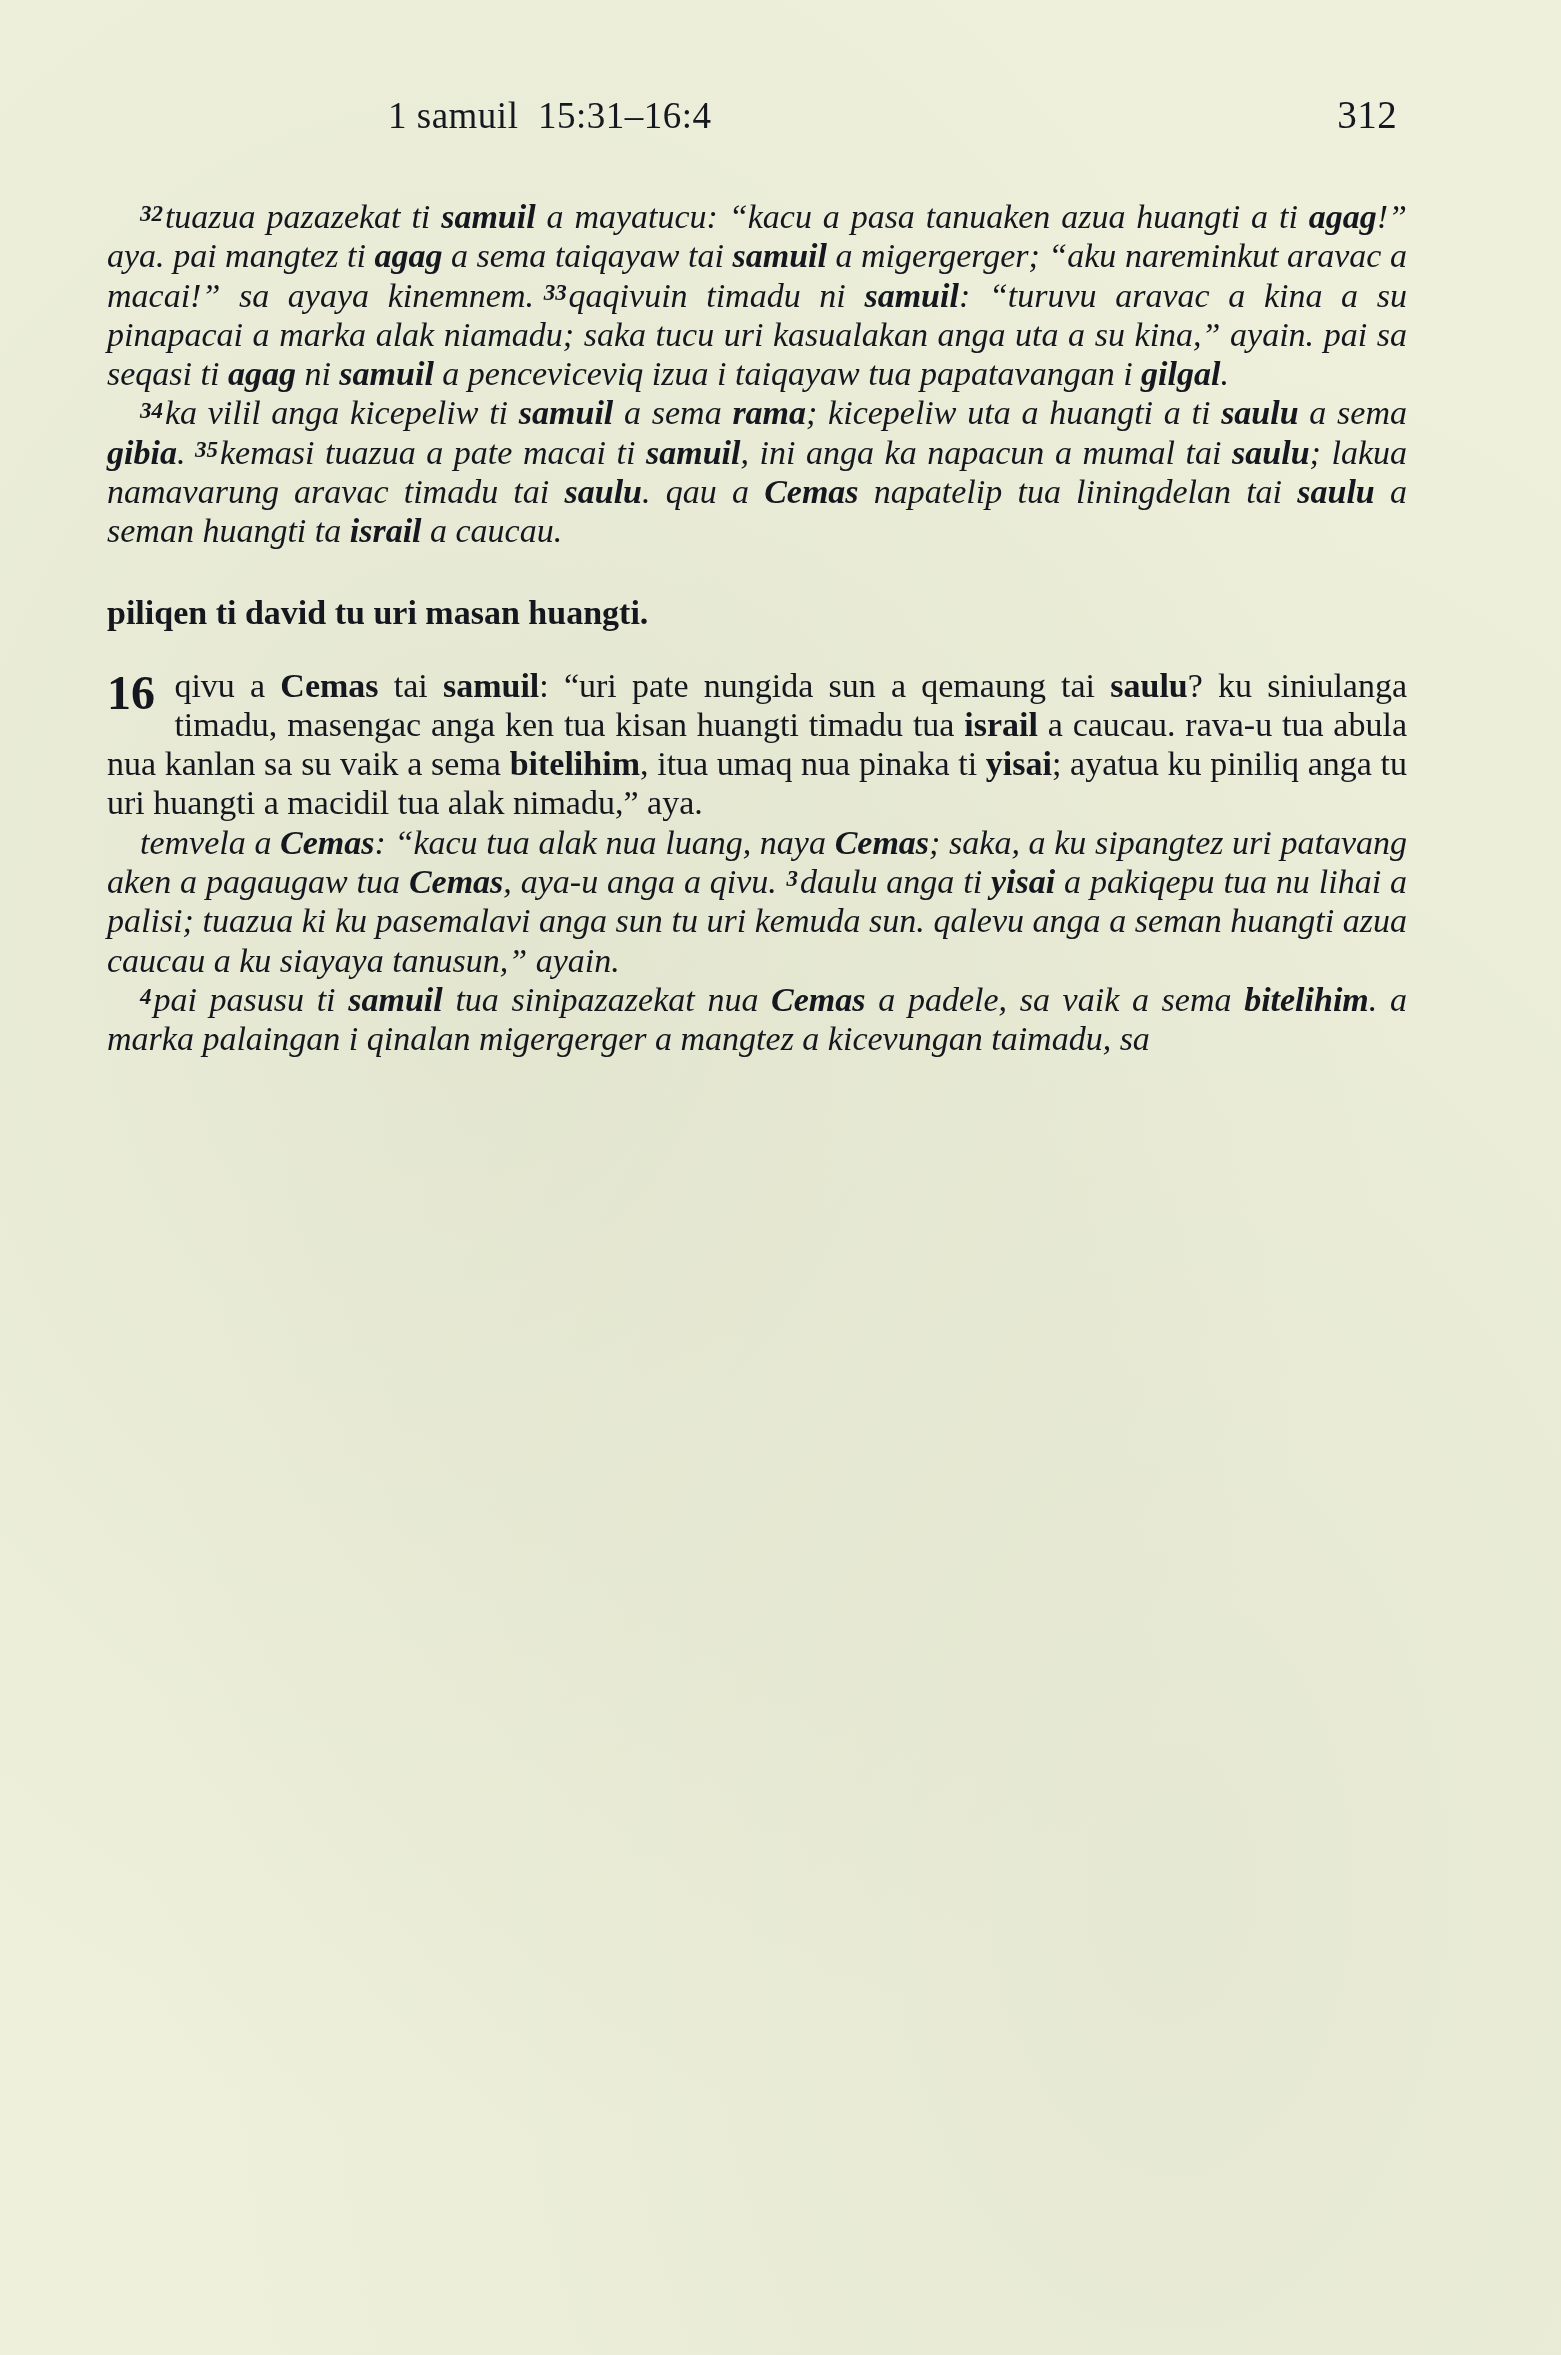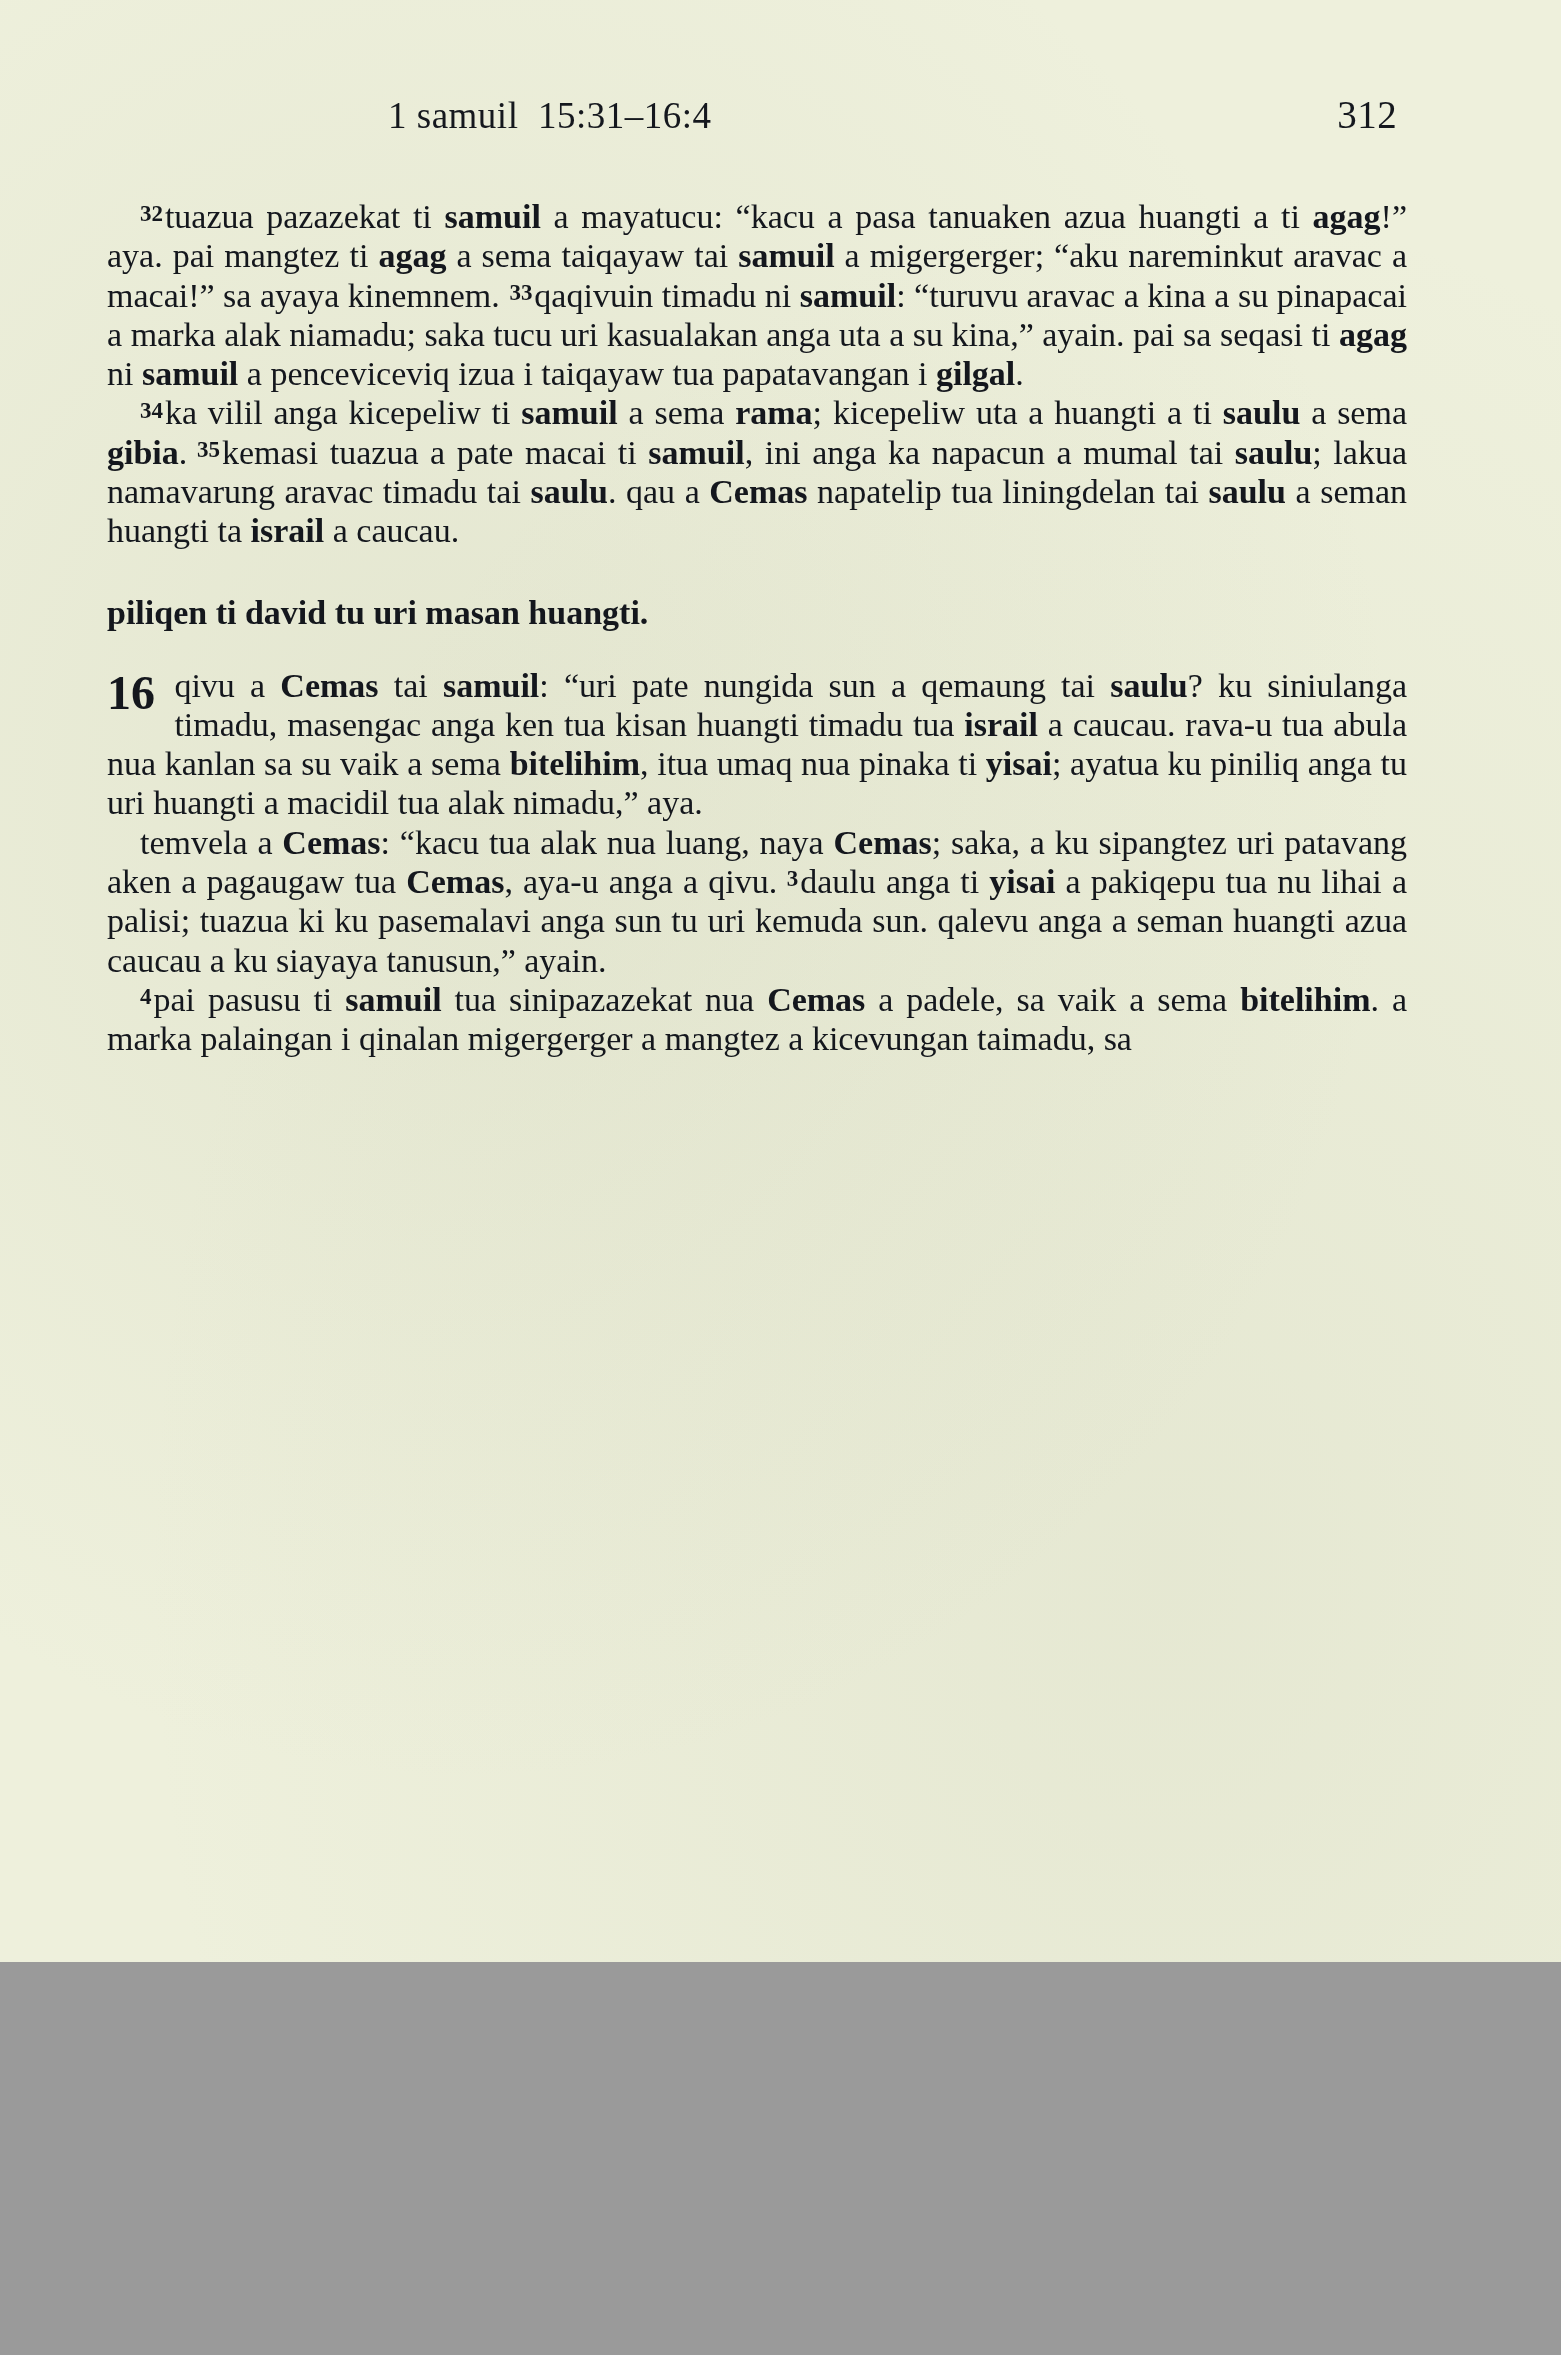--- a/index.html
+++ b/index.html
@@ -9,21 +9,21 @@
   }
   body {
     width: 1561px;
     height: 2355px;
     font-family: "Liberation Serif", serif;
   }
   .page {
     position: absolute;
     left: 0; top: 0;
     width: 1561px;
-    height: 1962px;
+    height: 2355px;
     background: #eef0dc;
     overflow: hidden;
   }
   
   .bleed {
     position: absolute;
     left: 0; top: 0; right: 0; bottom: 0;
     background:
       radial-gradient(ellipse at 30% 40%, rgba(190,195,165,0.22), rgba(190,195,165,0) 60%),
       radial-gradient(ellipse at 75% 80%, rgba(190,195,165,0.18), rgba(190,195,165,0) 62%);
@@ -60,20 +60,21 @@
     color: #14171d;
     text-align: justify;
     text-justify: inter-word;
     hyphens: manual;
   }
   p {
     margin: 0;
   }
   p.indent {
     text-indent: 33px;
+    font-style: italic;
   }
   .vn {
     font-size: 23px;
     vertical-align: 6.8px;
     font-weight: bold;
     letter-spacing: 0;
     padding-right: 1.9px;
   }
   b, .bold {
     font-weight: bold;

